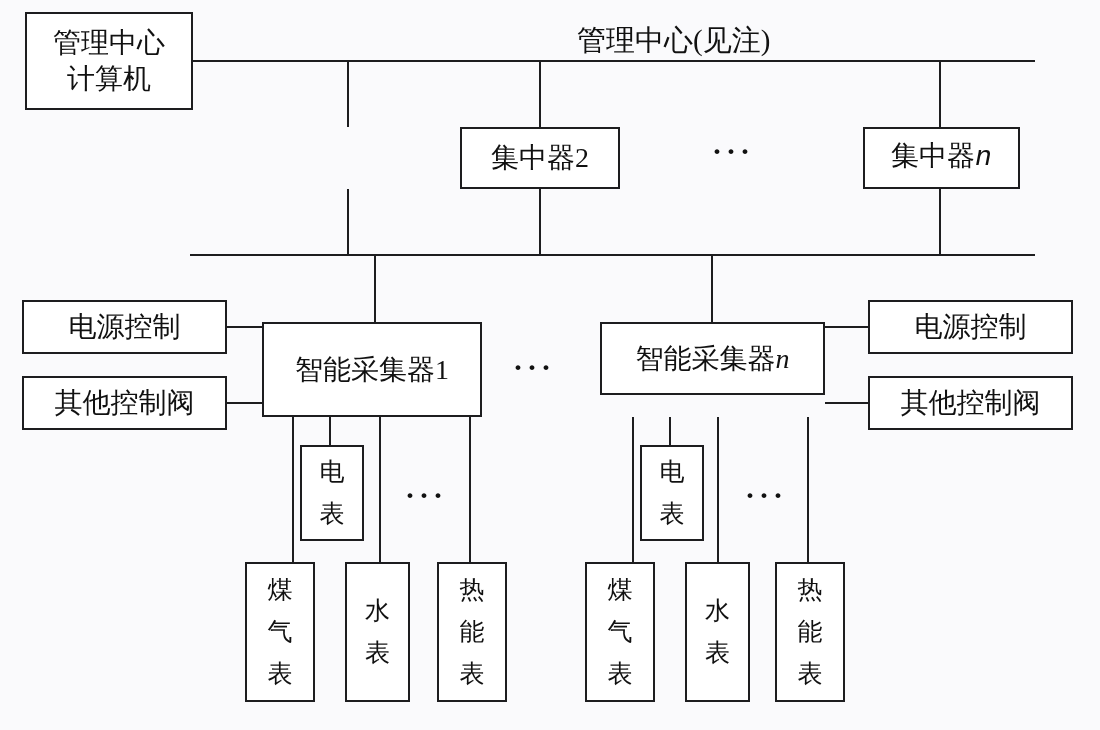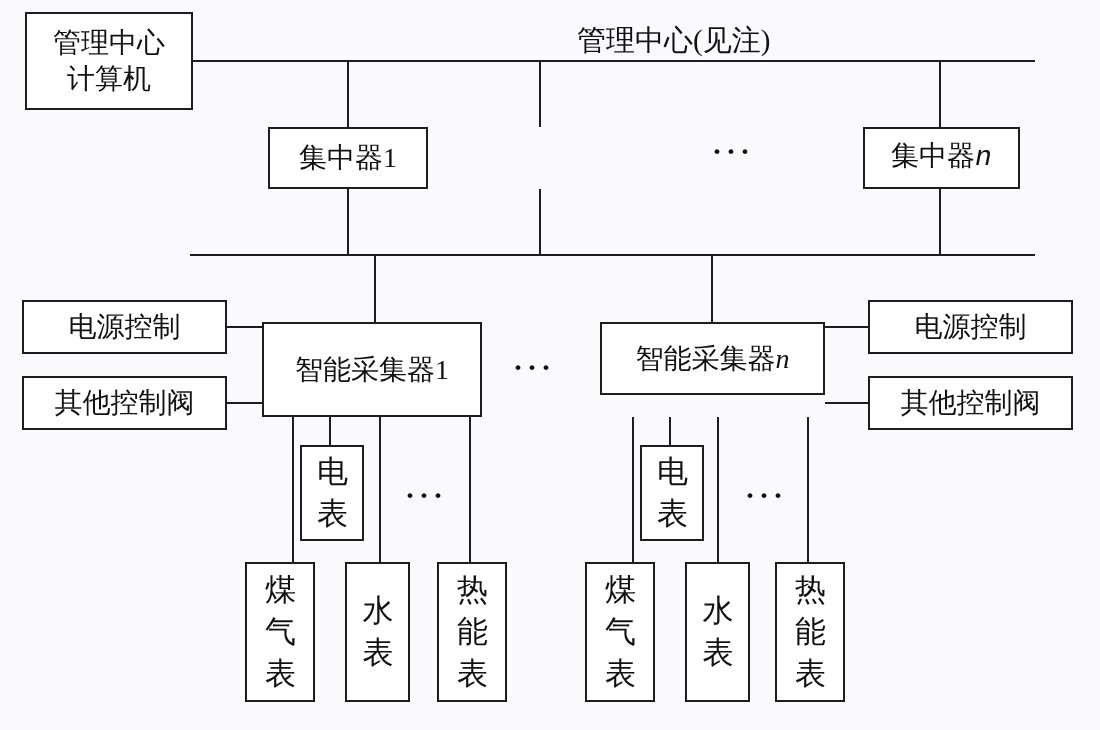--- a/index.html
+++ b/index.html
@@ -33,21 +33,21 @@
     font-size:28px;
     line-height:36px;
     color:var(--text);
   }
   .box .inner{display:block;}
   .pre{white-space:pre-line;}
   .vert .inner{
     width:30px;
     word-break:break-all;
     line-height:42px;
-    font-size:31px;
+    font-size:25px;
   }
   .hline,.vline{
     position:absolute;
     background:var(--line);
   }
   .hline{height:2px;}
   .vline{width:2px;}
   .lbl{
     position:absolute;
     font-size:29px;
@@ -73,22 +73,22 @@
 
   <div class="box" style="left:25px;top:12px;width:168px;height:98px;">
     <span class="inner pre">管理中心
 计算机</span>
   </div>
 
   <div class="vline" style="left:347px;top:62px;height:65px;"></div>
   <div class="vline" style="left:539px;top:62px;height:65px;"></div>
   <div class="vline" style="left:939px;top:62px;height:65px;"></div>
 
-  <div class="box" style="left:268px;top:127px;width:160px;height:62px;">
-    <span class="inner">集中器1</span>
+  <div class="box" style="left:460px;top:127px;width:160px;height:62px;">
+    <span class="inner">集中器2</span>
   </div>
   <div class="dots" style="left:712px;top:134px;">···</div>
   <div class="box" style="left:863px;top:127px;width:157px;height:62px;font-family:Liberation Mono, monospace;">
     <span class="inner"><span>集中器</span><span class="ital">n</span></span>
   </div>
 
   <div class="vline" style="left:347px;top:189px;height:66px;"></div>
   <div class="vline" style="left:539px;top:189px;height:66px;"></div>
   <div class="vline" style="left:939px;top:189px;height:66px;"></div>
 

